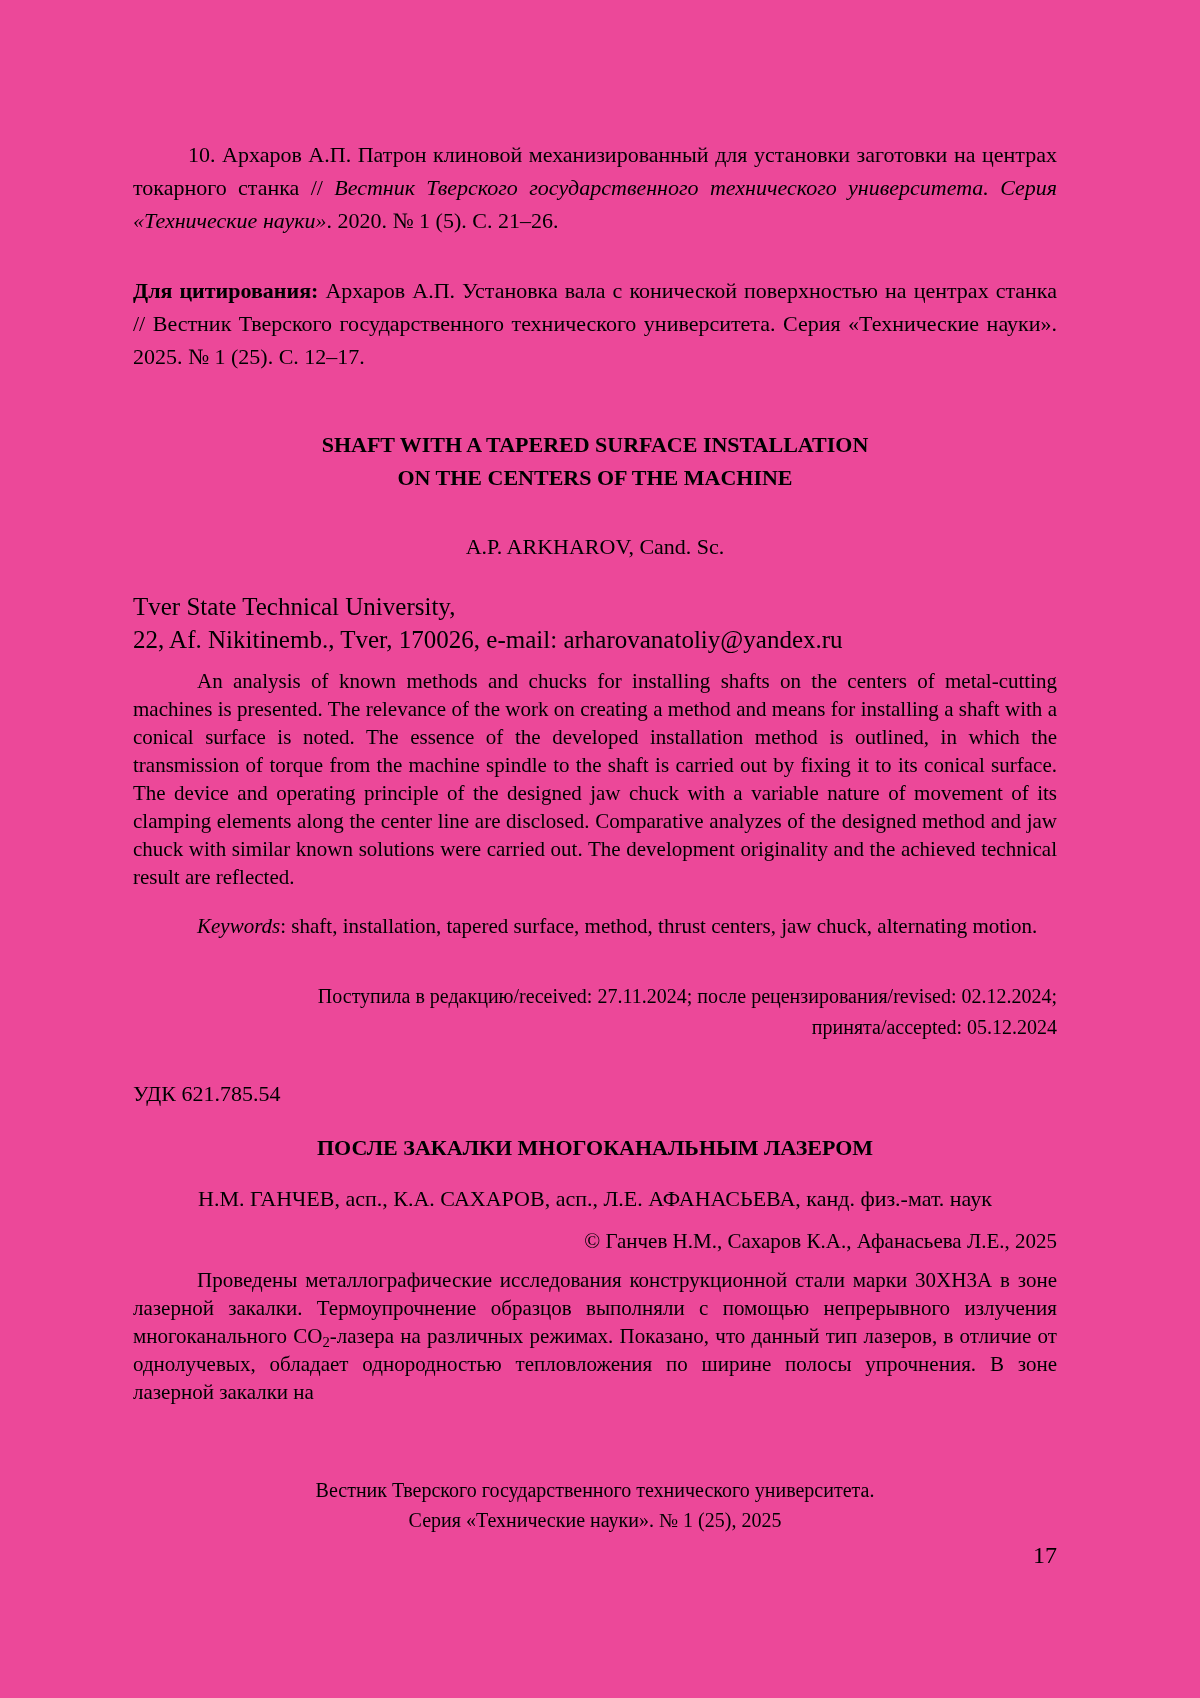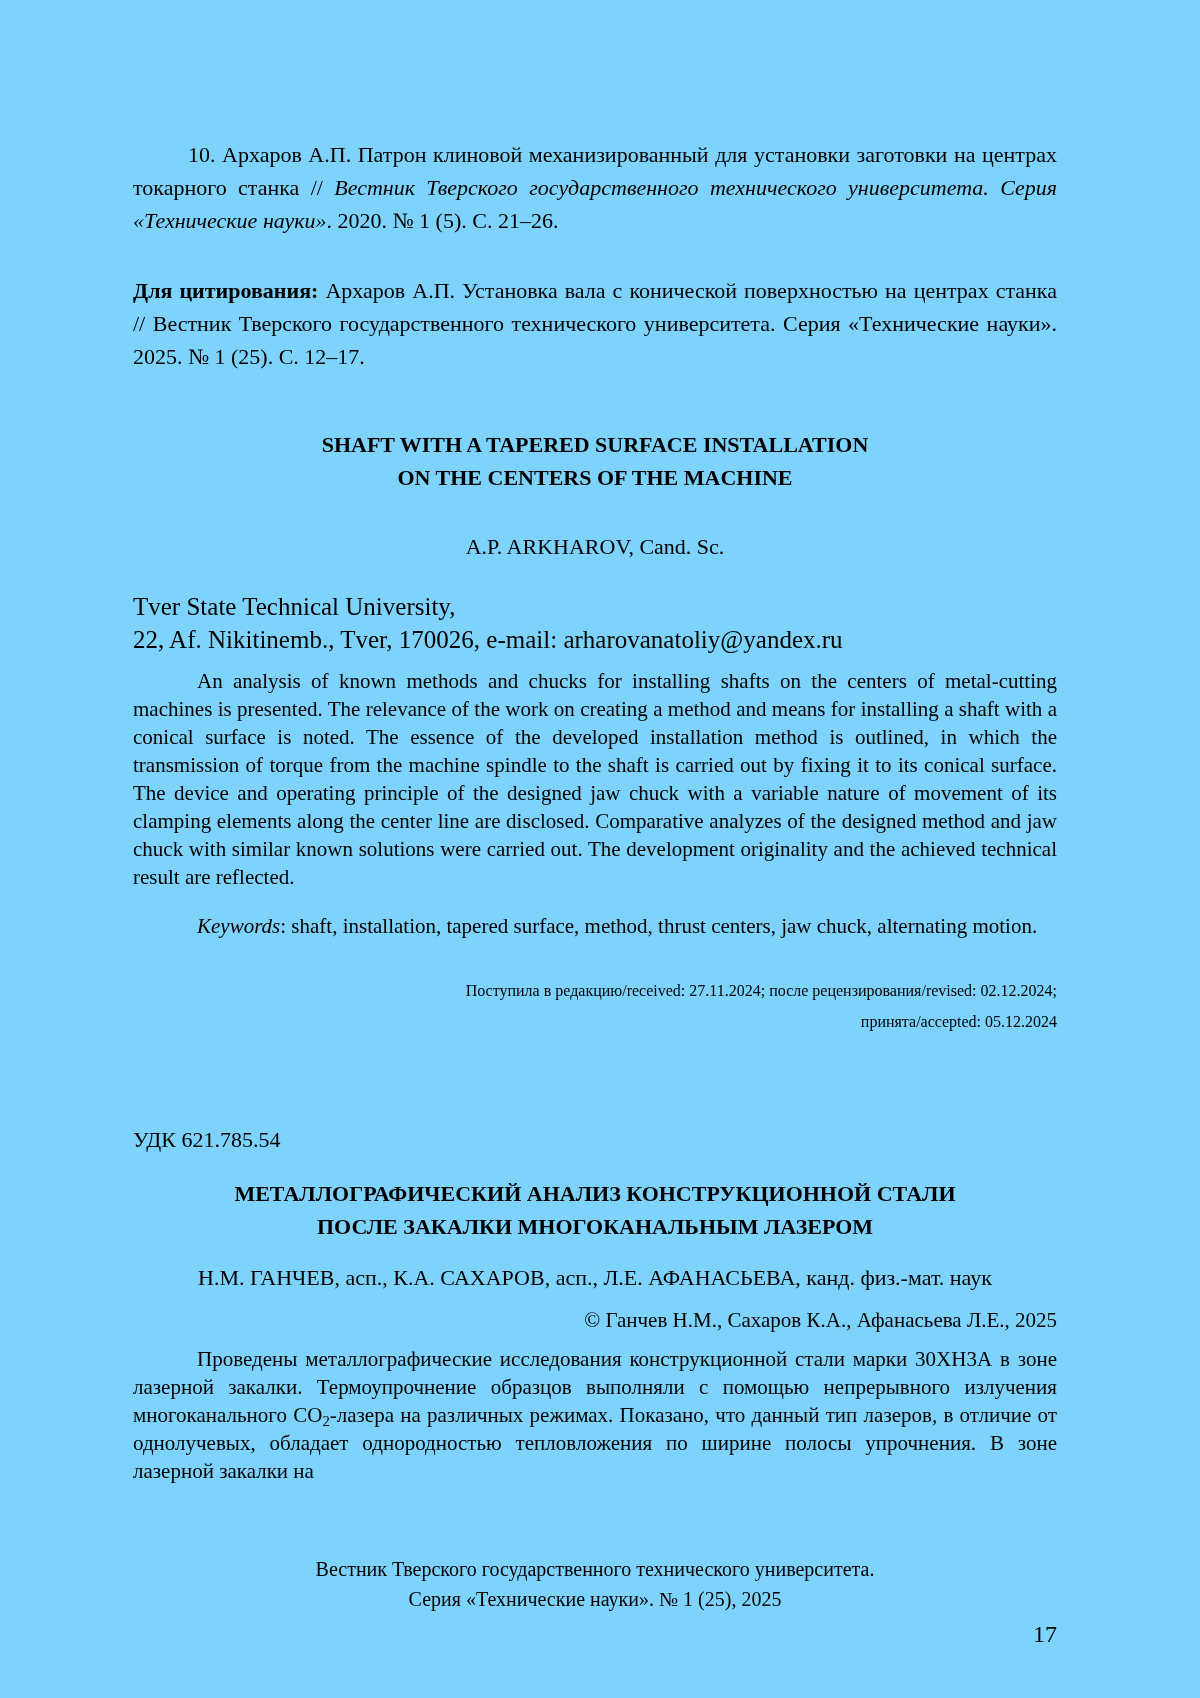--- a/index.html
+++ b/index.html
@@ -1,21 +1,21 @@
 <!DOCTYPE html>
 <html lang="ru"><head>
 <meta charset="utf-8">
 <style>
   html, body { margin: 0; padding: 0; background: #e8e8e8; }
   .page {
     position: relative;
     width: 1200px;
     height: 1698px;
     margin: 0 auto;
-    background: #7dd3fc;
+    background: #ec4899;
     color: #000000;
     font-family: "Liberation Serif", "DejaVu Serif", serif;
     overflow: hidden;
   }
   .content {
     position: absolute;
     left: 133px;
     top: 0;
     width: 924px;
     display: flex;
@@ -49,27 +49,27 @@
     line-height: 33px;
   }
   .abstract {
     font-size: 21px;
     line-height: 28px;
     text-align: justify;
   }
   .abstract-en { margin-top: 11px; }
   .keywords    { margin-top: 0; }
   .received {
-    margin-top: 14px;
-    font-size: 16px;
+    margin-top: 20px;
+    font-size: 20px;
     line-height: 31px;
     text-align: right;
   }
   .udc {
-    margin-top: 86px;
+    margin-top: 34px;
     font-size: 22px;
     line-height: 33px;
     text-align: left;
   }
   .title-ru   { margin-top: 21px; }
   .authors-ru { margin-top: 18px; }
   .affil-ru   { margin-top: 21px; }
   .copyright {
     margin-top: 10px;
     font-size: 21px;
@@ -124,21 +124,20 @@
     <p class="abstract keywords indent64"><span class="it">Keywords</span><span>: shaft, installation, tapered surface, method, thrust centers, jaw chuck, alternating motion.</span></p>
 
     <div class="received">
       <div>Поступила в редакцию/received: 27.11.2024; после рецензирования/revised: 02.12.2024;</div>
       <div>принята/accepted: 05.12.2024</div>
     </div>
 
     <div class="udc">УДК 621.785.54</div>
 
     <div class="title-block title-ru">
-      <div>МЕТАЛЛОГРАФИЧЕСКИЙ АНАЛИЗ КОНСТРУКЦИОННОЙ СТАЛИ</div>
       <div>ПОСЛЕ ЗАКАЛКИ МНОГОКАНАЛЬНЫМ ЛАЗЕРОМ</div>
     </div>
 
     <div class="author-line authors-ru">Н.М. ГАНЧЕВ, асп., К.А. САХАРОВ, асп., Л.Е. АФАНАСЬЕВА, канд. физ.-мат. наук</div>
 
 
     <div class="copyright">© Ганчев Н.М., Сахаров К.А., Афанасьева Л.Е., 2025</div>
 
     <p class="abstract abstract-ru indent64"><span>Проведены металлографические исследования конструкционной стали марки 30ХН3А в зоне лазерной закалки. Термоупрочнение образцов выполняли с помощью непрерывного излучения многоканального СО</span><sub class="chem">2</sub><span>-лазера на различных режимах. Показано, что данный тип лазеров, в отличие от однолучевых, обладает однородностью тепловложения по ширине полосы упрочнения. В зоне лазерной закалки на</span></p>
 

